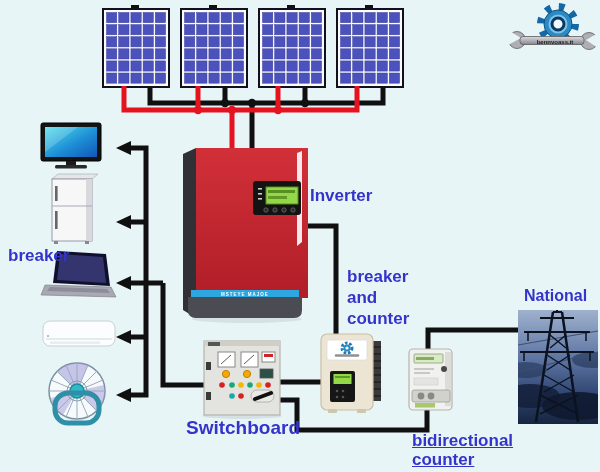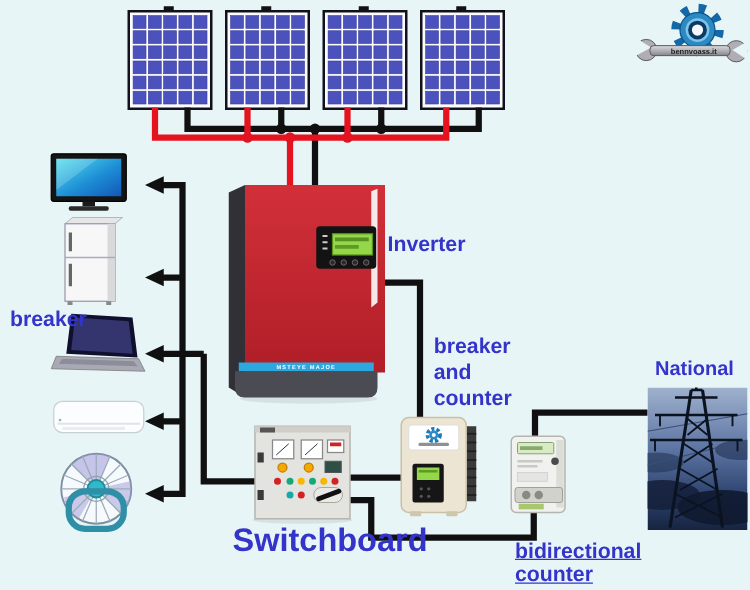--- a/index.html
+++ b/index.html
@@ -276,21 +276,21 @@
   </g>
 </svg>
 
 <div class="lbl" style="left:8px;top:246px;font-size:17px;">breaker</div>
 <div class="lbl" style="left:310px;top:186px;font-size:17px;text-align:center;">Inverter</div>
 <div class="lbl" style="left:347px;top:266px;font-size:17px;line-height:21px;">
   <div>breaker</div>
   <div>and</div>
   <div>counter</div>
 </div>
-<div class="lbl" style="left:186px;top:417px;font-size:26px;">Switchboard</div>
+<div class="lbl" style="left:186px;top:417px;font-size:19px;">Switchboard</div>
 <div class="lbl" style="left:412px;top:431px;font-size:17px;line-height:19px;text-decoration:underline;">
   <div>bidirectional</div>
   <div>counter</div>
 </div>
 <div class="lbl" style="left:524px;top:270px;font-size:16px;line-height:19px;margin-top:16px;">
   <div>National</div>
 </div>
 
 </div>
 

